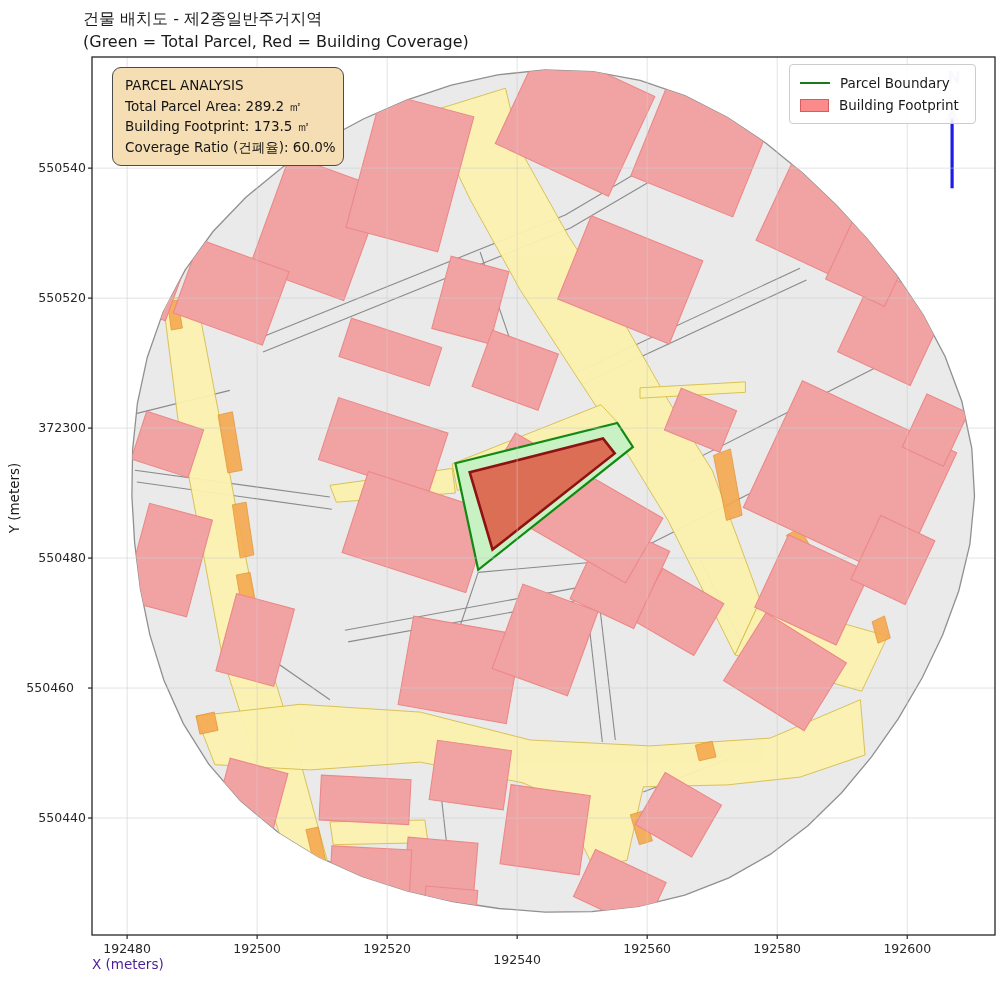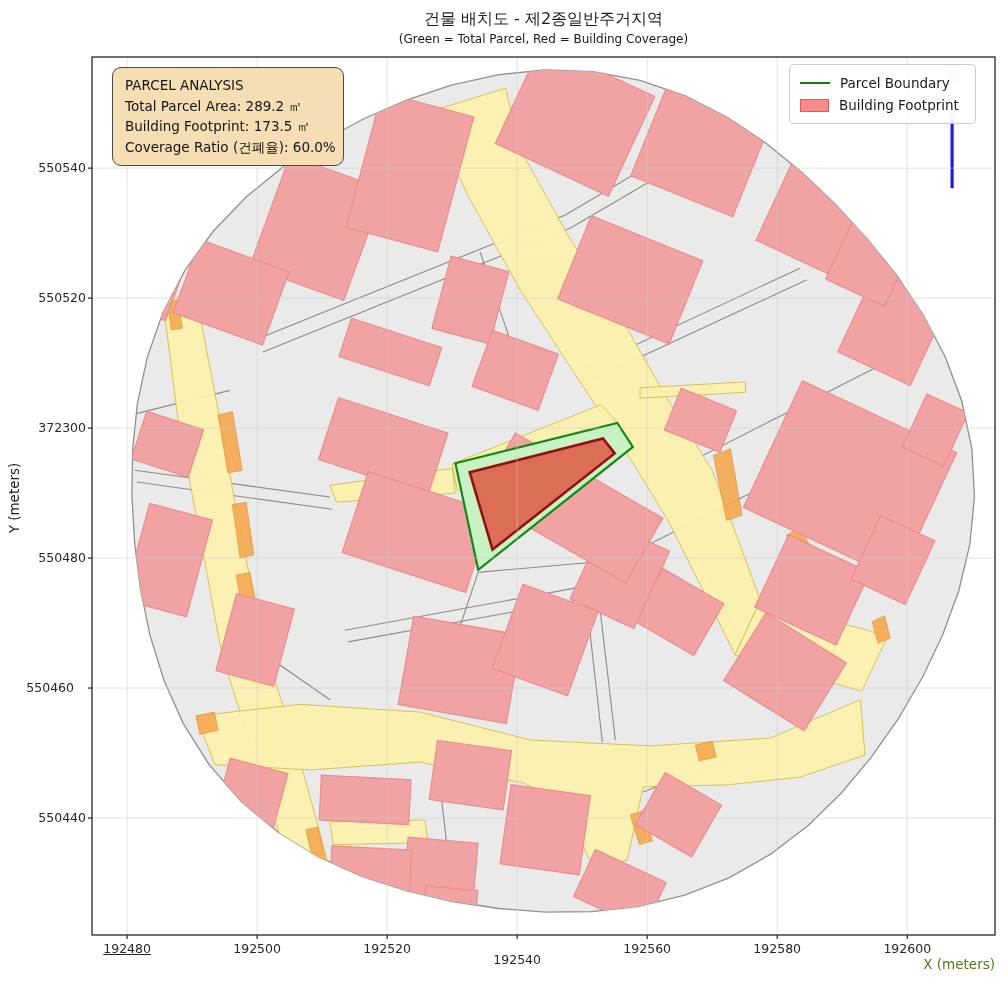--- a/index.html
+++ b/index.html
@@ -1,22 +1,22 @@
 <!DOCTYPE html>
 <html><head>
 <meta charset="utf-8">
 <style>
   html,body{margin:0;padding:0;background:#ffffff;}
   #fig{position:relative;width:1008px;height:990px;background:#ffffff;
        font-family:"DejaVu Sans","Liberation Sans",sans-serif;overflow:hidden;}
   #plot-svg{position:absolute;left:0;top:0;}
-  .title-line{position:absolute;left:92px;width:903px;text-align:center;color:#1a1a1a;}
+  .title-line{position:absolute;left:83px;width:903px;text-align:left;color:#1a1a1a;}
   #title1{top:9px;font-size:16px;}
-  #title2{top:32px;font-size:12px;}
-  #xlabel{position:absolute;left:92px;width:903px;top:956px;text-align:right;font-size:13.5px;color:#4d7c0f;}
+  #title2{top:32px;font-size:16px;}
+  #xlabel{position:absolute;left:92px;width:903px;top:956px;text-align:left;font-size:13.5px;color:#4c1d95;}
   #ylabel{position:absolute;left:-46px;top:490px;width:120px;text-align:center;font-size:13.5px;color:#1a1a1a;
           transform:rotate(-90deg);transform-origin:center;}
   .tick-label{position:absolute;font-size:12.5px;color:#262626;}
   .xtick{top:941px;width:70px;margin-left:-35px;text-align:center;}
   .ytick{width:72px;text-align:right;margin-top:-8px;height:16px;line-height:16px;}
   #info-box{position:absolute;left:112px;top:67px;width:206px;background:#f5deb3;
             border:1.6px solid #4a4a4a;border-radius:9px;padding:7px 12px 8px 12px;
             font-size:13.5px;line-height:20.6px;color:#141414;white-space:nowrap;}
   #legend{position:absolute;left:789px;top:64px;width:187px;background:rgba(255,255,255,0.87);
           border:1px solid #cccccc;border-radius:4px;padding:7px 10px;box-sizing:border-box;}
@@ -174,21 +174,21 @@
       <span class="legend-label">Parcel Boundary</span>
     </div>
     <div class="legend-row">
       <span class="legend-swatch-patch"></span>
       <span class="legend-label">Building Footprint</span>
     </div>
   </div>
 
   <div id="xlabel">X (meters)</div>
   <div id="ylabel">Y (meters)</div>
-<div class="tick-label xtick" style="left: 127.106px; text-decoration: underline;">192480</div>
+<div class="tick-label xtick" style="left: 127.106px;">192480</div>
     <div class="tick-label xtick" style="left: 257.127px;">192500</div>
     <div class="tick-label xtick" style="left: 387.149px;">192520</div>
     <div class="tick-label xtick" style="left: 517.171px; margin-top: 11px;">192540</div>
     <div class="tick-label xtick" style="left: 647.192px;">192560</div>
     <div class="tick-label xtick" style="left: 777.214px;">192580</div>
     <div class="tick-label xtick" style="left: 907.235px;">192600</div>
     <div class="tick-label ytick" style="left: 14px; top: 818.02px; position: absolute;">550440</div>
     <div class="tick-label ytick" style="left: 2px; top: 688.042px; position: absolute;">550460</div>
     <div class="tick-label ytick" style="left: 14px; top: 558.064px; position: absolute;">550480</div>
     <div class="tick-label ytick" style="left: 14px; top: 428.087px; position: absolute;">372300</div>

